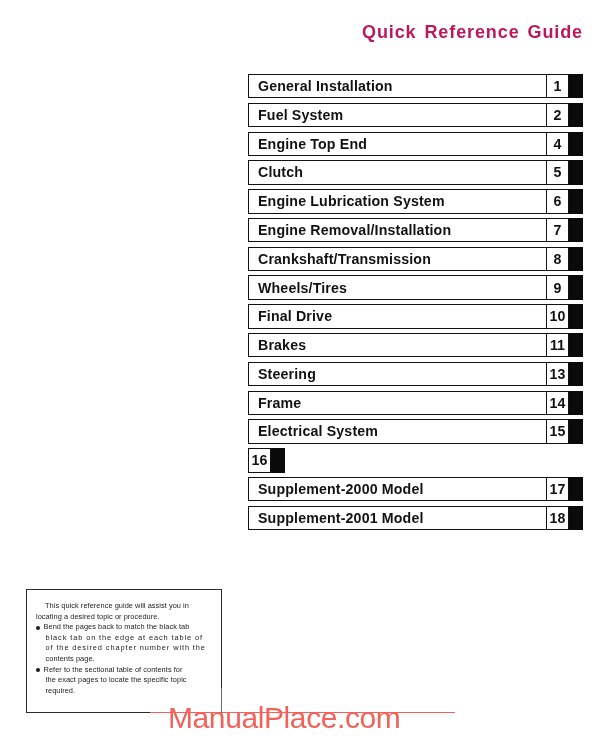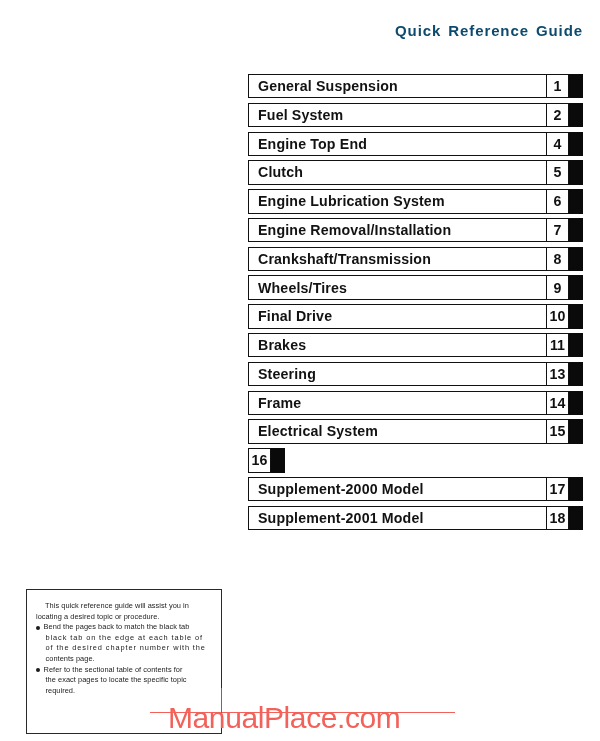--- a/index.html
+++ b/index.html
@@ -16,24 +16,24 @@
     -webkit-font-smoothing: antialiased;
   }
 
   
   #page-title {
     position: absolute;
     left: 0;
     top: 22px;
     width: 583px;
     text-align: right;
-    font-size: 15px;
+    font-size: 18px;
     font-weight: bold;
     letter-spacing: 0.9px;
-    color: #0c4a6e;
+    color: #be185d;
     word-spacing: 2px;
   }
 
   
   #chapter-table {
     position: absolute;
     left: 248px;
     top: 74px;
     width: 335px;
   }
@@ -82,21 +82,21 @@
     background: #0a0a0a;
     margin-left: 0px;
   }
 
   
   #note-box {
     position: absolute;
     left: 26px;
     top: 589px;
     width: 196px;
-    height: 145px;
+    height: 124px;
     border: 1.3px solid #2a2a2a;
     box-sizing: border-box;
     background: #fff;
     padding: 11px 9px 6px 9px;
   }
   .note-line {
     font-size: 7.4px;
     color: #1b1b1b;
     line-height: 10.6px;
     letter-spacing: 0.05px;
@@ -159,21 +159,21 @@
   }
 </style>
 </head>
 <body>
 
 <div id="page-title">Quick Reference Guide</div>
 
 <div id="chapter-table">
     <div class="chapter-row">
       <div class="chapter-name-cell">
-        <span class="chapter-name">General Suspension</span>
+        <span class="chapter-name">General Installation</span>
       </div>
       <div class="chapter-num-cell">
         <span class="chapter-num">1</span>
       </div>
       <div class="chapter-tab"></div>
     </div>
     <div class="chapter-row">
       <div class="chapter-name-cell">
         <span class="chapter-name">Fuel System</span>
       </div>

